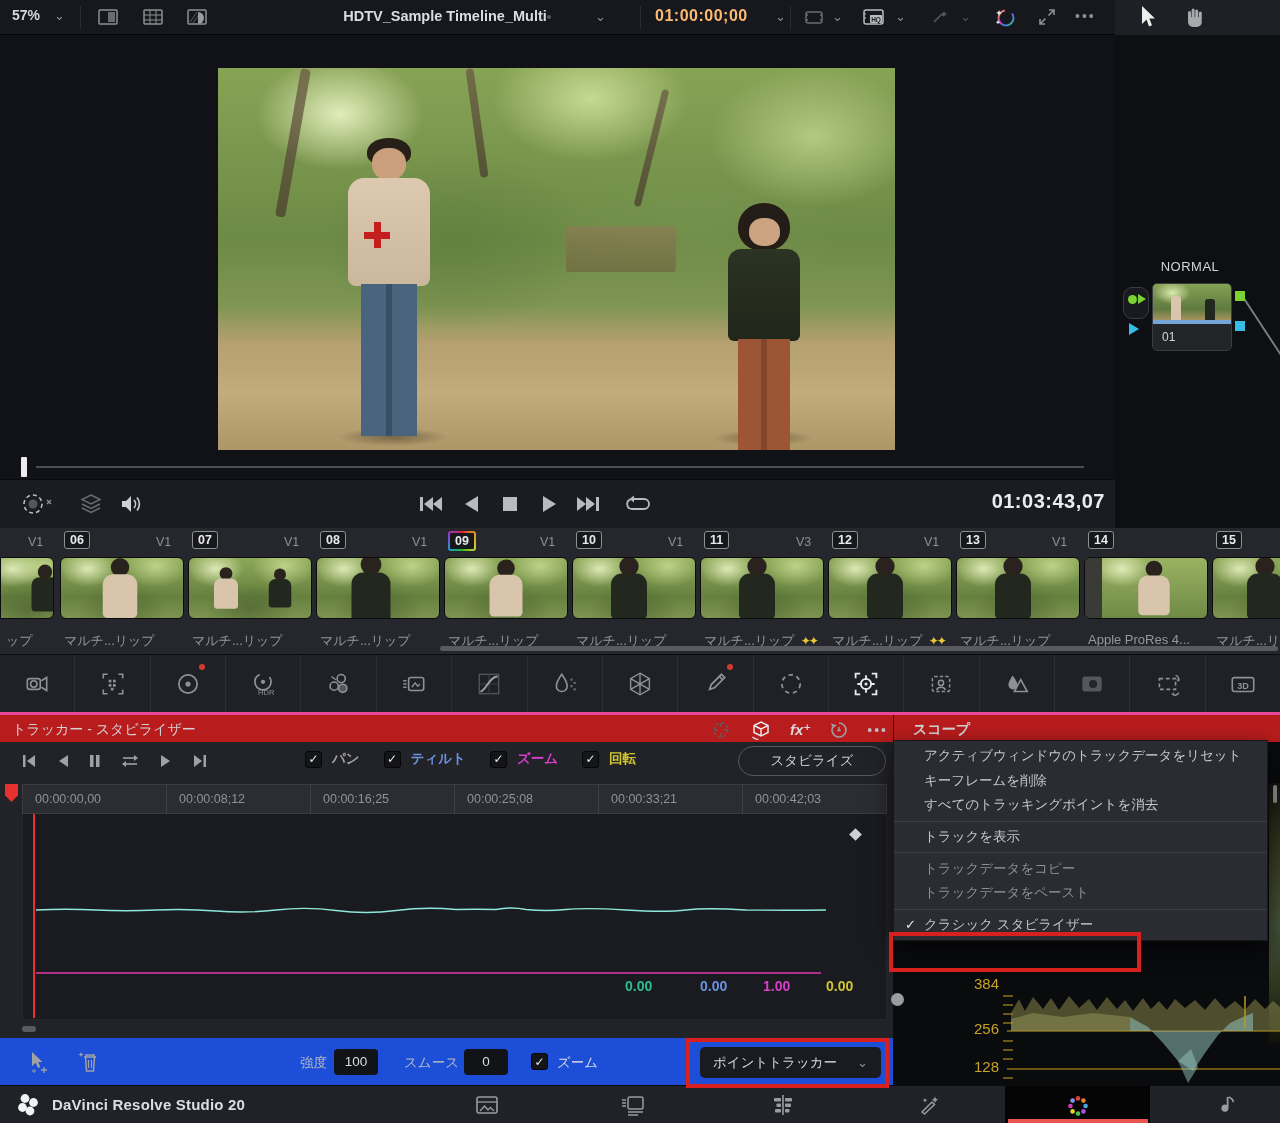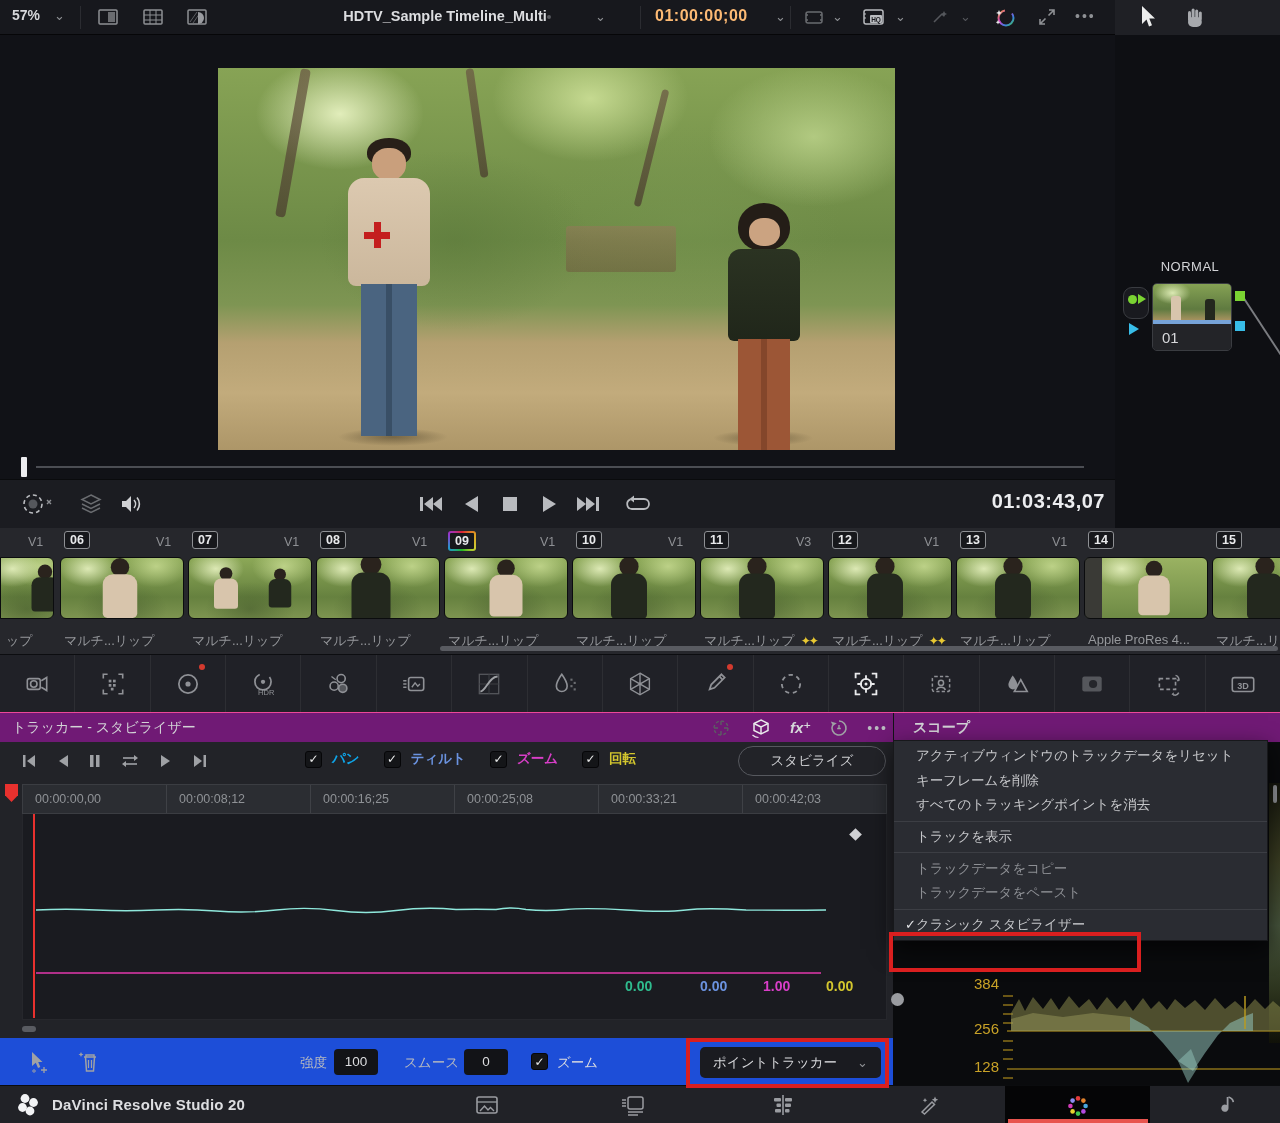--- a/index.html
+++ b/index.html
@@ -46,21 +46,21 @@
 .woman .shirt{position:absolute;left:5px;top:46px;width:72px;height:92px;background:linear-gradient(180deg,#2b3322,#20261a);border-radius:13px 13px 6px 6px}
 .woman .pants{position:absolute;left:15px;top:136px;width:52px;height:112px;background:linear-gradient(90deg,#9c5636 44%,#84462b 44% 56%,#9c5636 56%)}
 
 .nodegraph{position:absolute;left:1115px;top:35px;width:165px;height:493px;background:#0e0f13}
 .nodelabel{position:absolute;left:0;top:224px;width:150px;text-align:center;font-size:13px;color:#d2d3d6;letter-spacing:.5px}
 .node{position:absolute;left:37px;top:248px;width:80px;height:68px;background:#1c1d22;border:1px solid #3a3c41;border-radius:5px;overflow:hidden}
 .node .nthumb{height:36px;background:
  radial-gradient(26px 16px at 25% 25%, rgba(230,242,190,.9), transparent 70%),
  linear-gradient(180deg,#86a254,#5f7a40 70%,#a6925f)}
 .node .nbar{height:4px;background:#76a3d8}
-.node .nnum{height:26px;background:#232428;display:flex;align-items:center;padding-left:9px;font-size:15px;color:#d6d7da}
+.node .nnum{height:26px;background:#232428;display:flex;align-items:center;padding-left:9px;font-size:12px;color:#d6d7da}
 .nfig{position:absolute;border-radius:3px 3px 0 0}
 .pill{position:absolute;left:8px;top:252px;width:26px;height:32px;background:#191a1f;border:1px solid #3a3c41;border-radius:9px}
 .ngreen{position:absolute;left:13px;top:260px;width:9px;height:9px;border-radius:50%;background:#7ad332}
 .ntri-g{position:absolute;left:23px;top:259px;width:0;height:0;border-left:8px solid #7ad332;border-top:5px solid transparent;border-bottom:5px solid transparent}
 .ntri-b{position:absolute;left:14px;top:288px;width:0;height:0;border-left:10px solid #38bde8;border-top:6px solid transparent;border-bottom:6px solid transparent}
 .nsq{position:absolute;left:120px;width:10px;height:10px}
 
 .scrub{position:absolute;left:0;top:455px;width:1115px;height:24px;background:#111217}
 .scrubline{position:absolute;left:36px;top:11px;width:1048px;height:2px;background:#4b4d53}
 .scrubhead{position:absolute;left:21px;top:2px;width:6px;height:20px;background:#ececef;border-radius:1px}
@@ -87,21 +87,21 @@
 .fg::before{content:"";position:absolute;top:0;left:50%;margin-left:-8px;width:16px;height:16px;border-radius:50%;background:#2a231d}
 .fg::after{content:"";position:absolute;top:14px;left:0;width:30px;height:38px;border-radius:9px 9px 4px 4px;background:#23281e}
 .fg.m::after{background:#d8c5ac}
 .clipscroll{position:absolute;left:440px;top:118px;width:838px;height:5px;background:#595b61;border-radius:3px}
 
 .palbar{position:absolute;left:0;top:654px;width:1280px;height:58px;background:#202127;border-top:1px solid #0c0d10;display:flex}
 .pal{position:relative;flex:1;display:flex;align-items:center;justify-content:center;border-left:1px solid #2d2e33}
 .pal:first-child{border-left:none}
 .reddot{position:absolute;width:6px;height:6px;border-radius:50%;background:#d33a2e;top:9px;right:20px}
 
-.hdrrow{position:absolute;left:0;top:712px;width:1280px;height:30px;background:#701a75;border-top:1px solid #ec4899}
+.hdrrow{position:absolute;left:0;top:712px;width:1280px;height:30px;background:#b91c1c;border-top:3px solid #ec4899}
 .hdr-title{position:absolute;left:12px;top:6px;font-size:14px;color:#d2d3d6}
 .hdr-icons{position:absolute;left:710px;top:3px;display:flex;gap:17px;align-items:center}
 .scope-title{position:absolute;left:913px;top:6px;font-size:14px;color:#d2d3d6;font-weight:bold}
 .hdr-div{position:absolute;left:893px;top:0;width:1px;height:30px;background:#121316}
 
 .tracker{position:absolute;left:0;top:742px;width:893px;height:343px;background:#222328}
 .tk-controls{position:absolute;left:0;top:0;width:893px;height:40px}
 .minitrans{position:absolute;left:20px;top:9px;display:flex;gap:17px}
 .cbrow{position:absolute;left:305px;top:8px;display:flex;align-items:center;gap:10px}
 .cb{display:inline-flex;width:17px;height:17px;background:#141518;border:1px solid #060608;border-radius:3px;align-items:center;justify-content:center;color:#eceded;font-size:12px;font-weight:bold}
@@ -119,21 +119,21 @@
 .flab{position:absolute;top:15px;font-size:13.5px;color:#b9bbbf}
 .mode-dd{position:absolute;left:700px;top:8px;width:181px;height:31px;background:#1a1b20;border-radius:5px;display:flex;align-items:center;justify-content:center;gap:20px;font-size:13.5px;color:#d6d7da}
 
 .scope{position:absolute;left:893px;top:742px;width:387px;height:343px;background:#0a0b0d;border-top:1px solid #0c0d10}
 .sc-strip{position:absolute;right:0;top:40px;width:11px;height:260px;background:linear-gradient(180deg,#15160d,#3a3d22 30%,#46543c 55%,#2c331d 80%,#101108)}
 .sc-scrollbar{position:absolute;right:3px;top:42px;width:4px;height:18px;background:#8e9094;border-radius:2px}
 .sc-knob{position:absolute;left:-2px;top:250px;width:13px;height:13px;border-radius:50%;background:#9a9ca0}
 .axis-lab{position:absolute;font-size:15px;color:#c9a227;width:48px;text-align:right}
 
 .menu{position:absolute;left:893px;top:740px;width:375px;background:#2a2c32;border:1px solid #17181b;box-shadow:0 8px 22px rgba(0,0,0,.65);z-index:40;padding:3px 0}
-.mi{position:relative;height:24.6px;display:flex;align-items:center;padding-left:22px;font-size:13.5px;color:#c6c7ca;white-space:nowrap}
+.mi{position:relative;height:24.6px;display:flex;align-items:center;padding-left:30px;font-size:13.5px;color:#c6c7ca;white-space:nowrap}
 .mi.dim{color:#8d8f94}
 .mi.disabled{color:#5b5d62}
 .mi .mk{position:absolute;left:11px;font-size:13px;color:#e4e5e8;font-weight:bold}
 .msep{height:1px;background:#3c3e44;margin:3px 0}
 
 .annot{position:absolute;border:4px solid #da1f1f;z-index:60}
 
 .bottombar{position:absolute;left:0;top:1085px;width:1280px;height:38px;background:#212227;border-top:1px solid #0b0c0e}
 .brand{position:absolute;left:16px;top:6px;display:flex;align-items:center;gap:11px}
 .brandname{font-size:15px;font-weight:bold;color:#dddee1;letter-spacing:.2px}
@@ -662,21 +662,21 @@
             <svg width="18" height="20" viewBox="0 0 18 20">
               <g fill="#9fa1a5">
                 <path d="M3 4 L11 10 L3 16 z"></path>
                 <rect x="12.5" y="4" width="2.5" height="12"></rect>
               </g>
             </svg>
           </span>
       </div>
       <div class="cbrow">
         <span class="cb">✓</span>
-        <span class="cblab" style="color:#0ea5e9">パン</span>
+        <span class="cblab" style="color:#a3a3a3">パン</span>
         <span class="cb">✓</span>
         <span class="cblab" style="color:#6b93e0">ティルト</span>
         <span class="cb">✓</span>
         <span class="cblab" style="color:#d93ec8">ズーム</span>
         <span class="cb">✓</span>
         <span class="cblab" style="color:#d3c62e">回転</span>
       </div>
       <div class="stab-btn">スタビライズ</div>
     </div>
     <div class="ruler">

